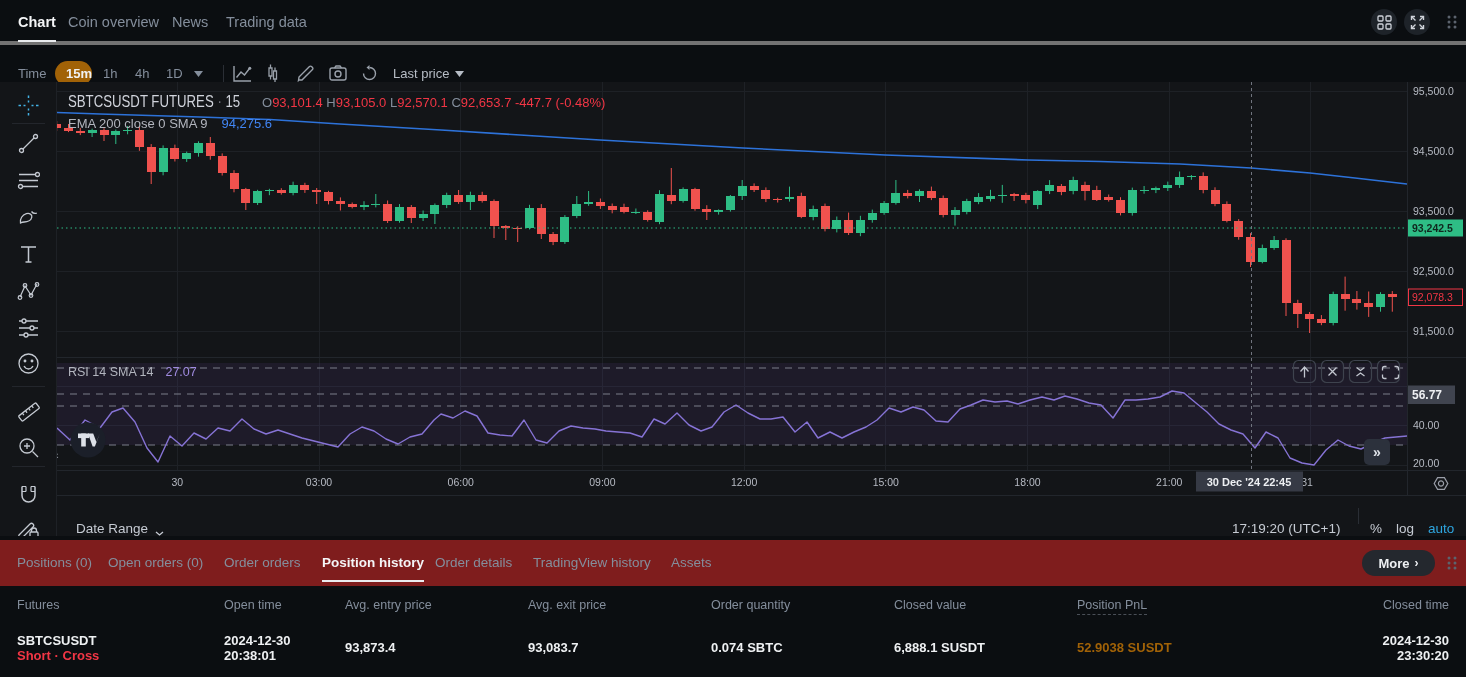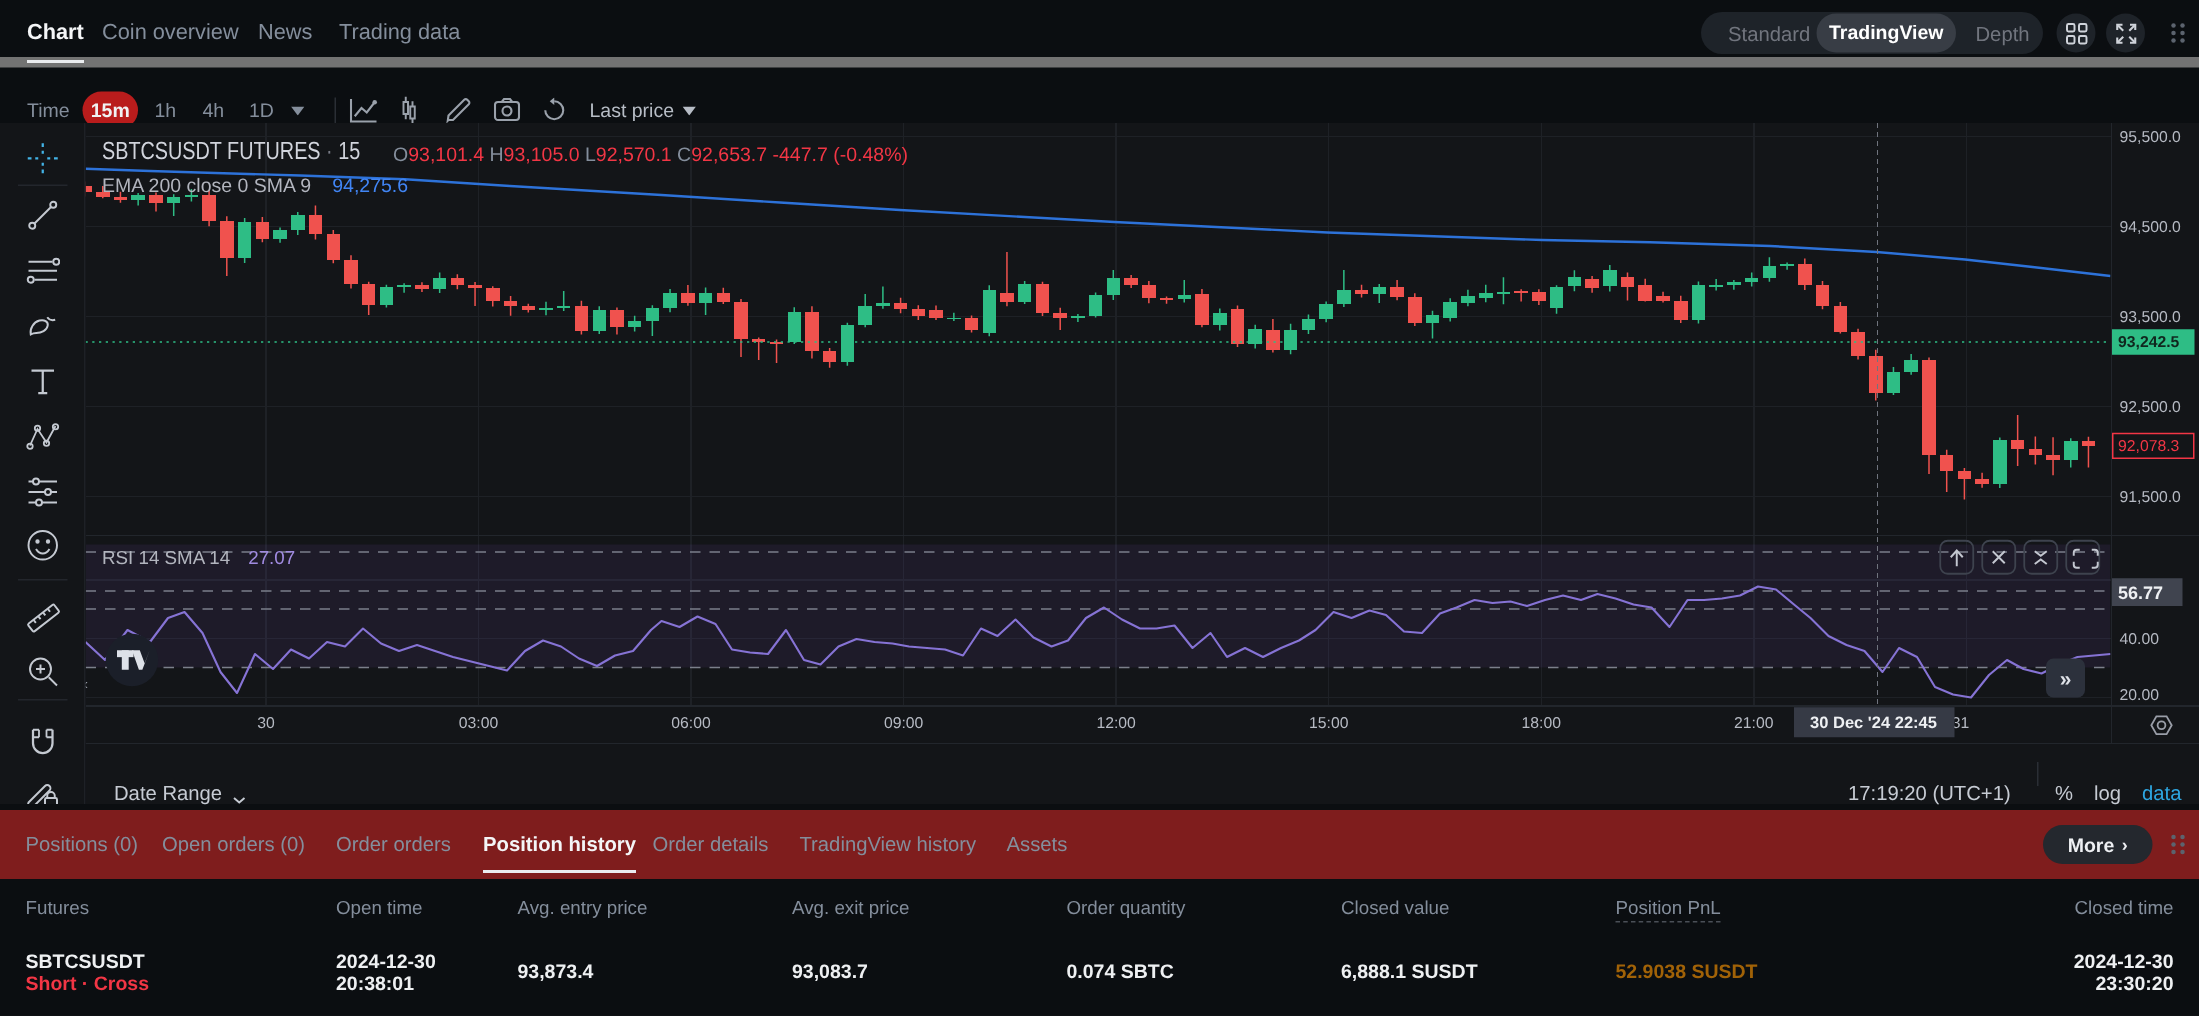--- a/index.html
+++ b/index.html
@@ -1,25 +1,25 @@
 <!DOCTYPE html>
 <html><head><meta charset="utf-8"><style>
 *{margin:0;padding:0;box-sizing:border-box}
 body{width:1466px;height:677px;background:#0b0e11;font-family:"Liberation Sans",sans-serif;color:#eaecef;overflow:hidden;position:relative}
-.nav{position:absolute;left:0;top:0;width:1466px;height:45px;border-bottom:7px solid #737373}
+.nav{position:absolute;left:0;top:0;width:1466px;height:45px;border-bottom:4px solid #737373}
 .nav .tab{position:absolute;top:14px;color:#848e9c;font-size:14.5px;white-space:nowrap}
 .nav .tab.on{color:#f4f5f7;font-weight:bold}
 .nav .tab.on:after{content:"";position:absolute;left:0;right:0;top:26px;height:2px;background:#eaecef}
 .seg{position:absolute;left:1134px;top:8px;width:228px;height:28px;background:#1e2329;border-radius:14px;font-size:13.5px;color:#71757e}
 .seg .s{position:absolute;top:6.5px}
 .seg .on{position:absolute;left:77px;top:1px;width:93px;background:#383d45;border-radius:13px;height:26px;line-height:26px;color:#fff;font-weight:bold;text-align:center;font-size:13px}
 .cbtn{position:absolute;top:9px;width:26px;height:26px;border-radius:50%;background:#1e2329;display:flex;align-items:center;justify-content:center}
 .tools{position:absolute;left:0;top:55px;width:1466px;height:37px;font-size:13px;color:#848e9c}
 .tools span,.tools svg.ic{position:absolute}
-.pill15{left:55px;top:6px;width:37px;height:25px;line-height:25px;text-align:center;background:#b91c1c;color:#f0f1f3;font-weight:bold;border-radius:13px}
+.pill15{left:55px;top:6px;width:37px;height:25px;line-height:25px;text-align:right;background:#a16207;color:#f0f1f3;font-weight:bold;border-radius:13px}
 .sep{position:absolute;left:223px;top:10px;width:1px;height:18px;background:#2a2e35}
 .ltool{position:absolute;left:0;top:82px;width:57px;height:454px;background:#131518;border-right:1px solid #1e2126;overflow:hidden}
 .ltool svg{position:absolute;left:17px}
 .legend1{position:absolute;left:68px;top:92px;font-size:16.5px;color:#d1d4dc;transform:scaleX(.8);transform-origin:0 0;white-space:nowrap}
 .legend1 .dim{color:#787b86}
 .ohlc{position:absolute;left:262px;top:95px;font-size:13px;color:#f23645}
 .ohlc .k{color:#848e9c}
 .legend2{position:absolute;left:68px;top:116px;font-size:13px;color:#b2b5be}
 .legend2 b{color:#4185f4;font-weight:normal;margin-left:14px}
 .legend3{position:absolute;left:68px;top:365px;font-size:12.5px;color:#b2b5be}
@@ -36,25 +36,20 @@
 .trow span{position:absolute;white-space:nowrap}
 .red{color:#f23645}
 .grn{color:#a16207}
 svg.ic{display:block}
 </style></head><body>
 <div class="nav">
  <div class="tab on" style="left:18px">Chart</div>
  <div class="tab" style="left:68px">Coin overview</div>
  <div class="tab" style="left:172px">News</div>
  <div class="tab" style="left:226px">Trading data</div>
- <div class="seg">
-      <div class="s" style="left:18px">Standard</div>
-      <div class="on">TradingView</div>
-      <div class="s" style="left:183px">Depth</div>
-    </div>
  <div class="cbtn" style="left:1371px">
       <svg class="ic" width="15" height="15" viewBox="0 0 15 15" fill="none" stroke="#cfd3da" stroke-width="1.3">
         <rect x="1" y="1" width="5" height="5" rx="1"></rect>
         <rect x="9" y="1" width="5" height="5" rx="1"></rect>
         <rect x="1" y="9" width="5" height="5" rx="1"></rect>
         <rect x="9" y="9" width="5" height="5" rx="1"></rect>
       </svg>
     </div>
  <div class="cbtn" style="left:1404px">
       <svg class="ic" width="15" height="15" viewBox="0 0 15 15" fill="none" stroke="#cfd3da" stroke-width="1.4">
@@ -398,21 +393,21 @@
 </div>
 <div class="drbar">
  <span style="margin-left:19px">Date Range</span>
  <svg class="ic" width="9" height="5" viewBox="0 0 9 5" style="margin-left:7px" fill="none" stroke="#c6cbd3" stroke-width="1.3">
       <path d="M1 1l3.5 3L8 1"></path>
     </svg>
  <span style="position:absolute;left:1175px">17:19:20 (UTC+1)</span>
  <div style="position:absolute;left:1301px;top:12px;width:1px;height:16px;background:#2a2e35"></div>
  <span style="position:absolute;left:1313px">%</span>
  <span style="position:absolute;left:1339px">log</span>
- <span style="position:absolute;left:1371px;color:#2ea6e0">data</span>
+ <span style="position:absolute;left:1371px;color:#2ea6e0">auto</span>
 </div>
 <div class="btabs">
  <div class="t" style="left:17px">Positions (0)</div>
  <div class="t" style="left:108px">Open orders (0)</div>
  <div class="t" style="left:224px">Order orders</div>
  <div class="t on" style="left:322px">Position history</div>
  <div class="t" style="left:435px">Order details</div>
  <div class="t" style="left:533px">TradingView history</div>
  <div class="t" style="left:671px">Assets</div>
 </div>

